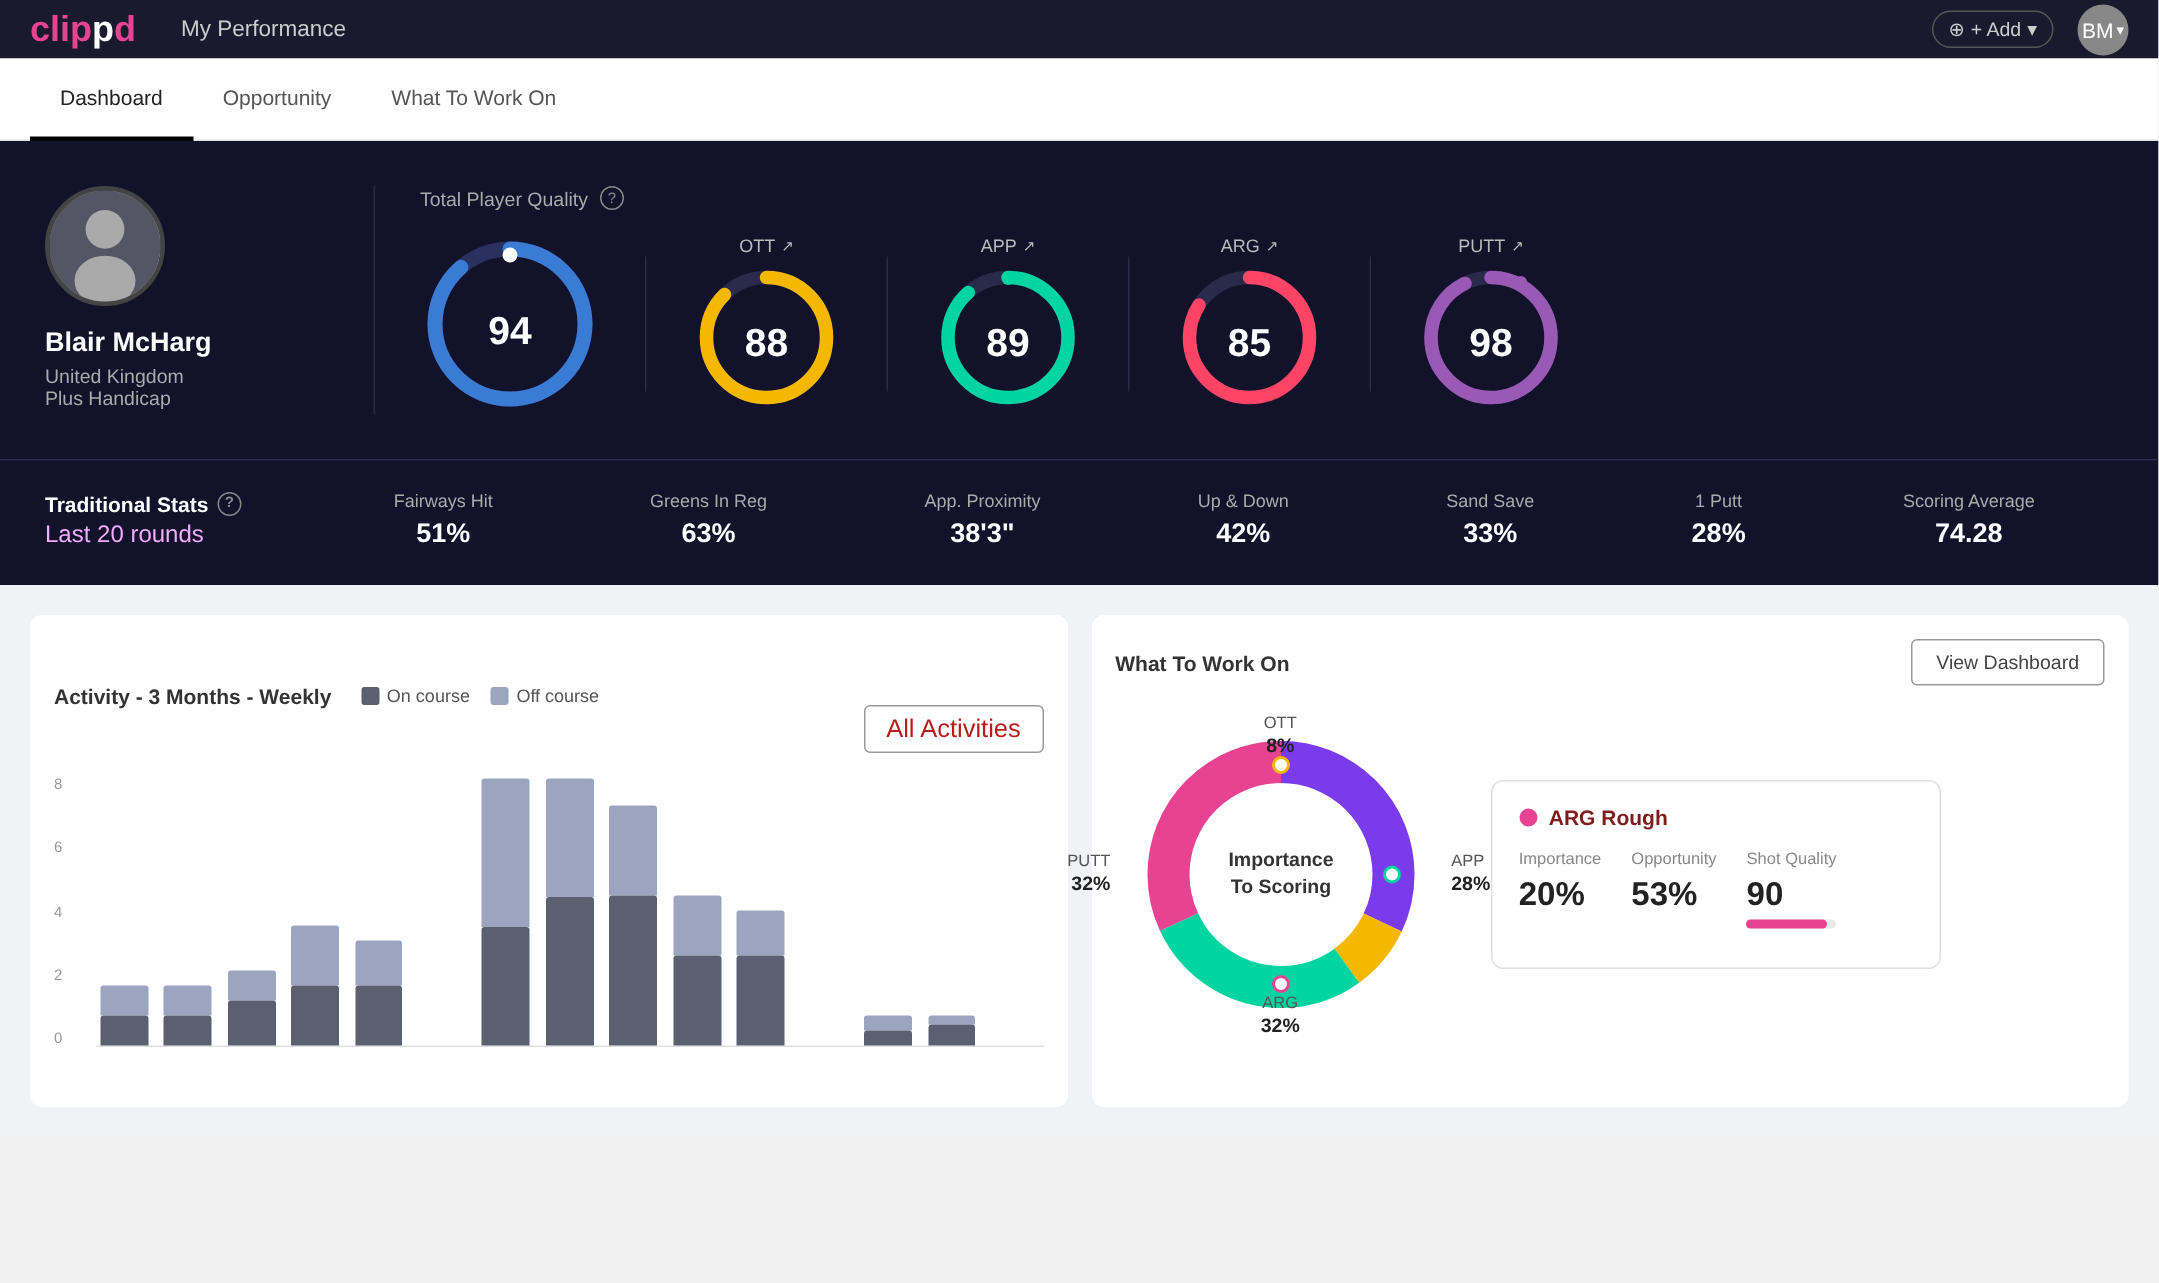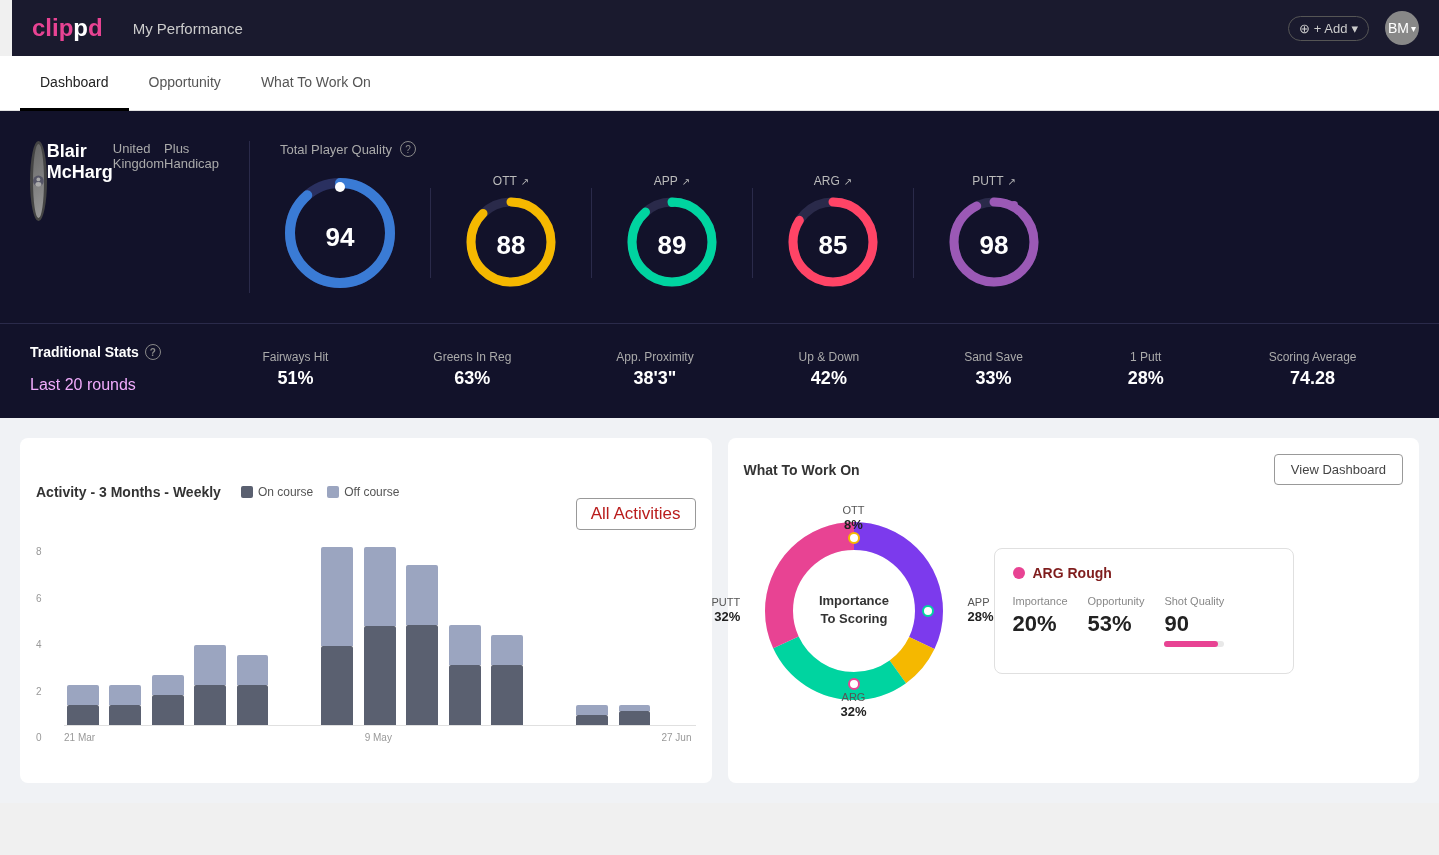--- a/index.html
+++ b/index.html
@@ -4,23 +4,22 @@
   <style>
     * { box-sizing: border-box; margin: 0; padding: 0; }
     body { font-family: -apple-system, BlinkMacSystemFont, 'Segoe UI', sans-serif; background: #f0f0f0; color: #fff; }
 
     
     .header {
       background: #1a1a2e;
       display: flex;
       align-items: center;
       padding: 16px 20px;
-      height: 56px;
+      height: 39px;
       justify-content: space-between;
-      margin-left: 12px;
     }
     .header-logo {
       display: flex;
       align-items: center;
       gap: 10px;
     }
     .logo-text {
       font-size: 24px;
       font-weight: 700;
       color: #e84393;
@@ -85,21 +84,21 @@
     
     .hero {
       background: #12122a;
       padding: 30px 30px 30px 30px;
       display: flex;
       gap: 0;
     }
     .player-info {
       width: 220px;
       display: flex;
-      flex-direction: row;
+      flex-direction: column;
       align-items: flex-start;
       padding-right: 30px;
       border-right: 1px solid #2a2a4a;
     }
     .player-avatar {
       width: 80px;
       height: 80px;
       border-radius: 50%;
       background: linear-gradient(135deg, #666, #999);
       margin-bottom: 14px;
@@ -187,21 +186,21 @@
     .trad-label {
       width: 180px;
     }
     .trad-label-title {
       font-size: 14px;
       font-weight: 600;
       color: #fff;
       display: flex;
       align-items: center;
       gap: 6px;
-      margin-bottom: 16px;
+      margin-bottom: 4px;
     }
     .trad-label-sub {
       font-size: 16px;
       color: #f0abfc;
     }
     .trad-stats-grid {
       display: flex;
       flex: 1;
       justify-content: space-around;
     }
@@ -598,25 +597,20 @@
             <div style="width: 85%; height: 10px; background: rgb(90, 96, 112); border-radius: 2px 2px 0px 0px;"></div>
             <div style="width: 85%; height: 10px; background: rgb(155, 165, 192); border-radius: 2px 2px 0px 0px; margin-top: 1px;"></div>
           </div>
           <div style="display: flex; flex-direction: column-reverse; align-items: center; flex: 1 1 0%; height: 100%; gap: 0px;">
             <div style="width: 85%; height: 14px; background: rgb(90, 96, 112); border-radius: 2px 2px 0px 0px;"></div>
             <div style="width: 85%; height: 6px; background: rgb(155, 165, 192); border-radius: 2px 2px 0px 0px; margin-top: 1px;"></div>
           </div>
           <div style="display: flex; flex-direction: column-reverse; align-items: center; flex: 1 1 0%; height: 100%; gap: 0px;"></div>
         </div>
 
-      <div style="display:flex;justify-content:space-between;margin-top:6px;padding-right:4px;">
-        <span style="font-size:10px;color:#999;">21 Mar</span>
-        <span style="font-size:10px;color:#999;">9 May</span>
-        <span style="font-size:10px;color:#999;">27 Jun</span>
-      </div>
     </div>
   </div>
 
   <div class="panel what-panel">
     <div class="panel-header">
       <span class="panel-title">What To Work On</span>
       <button class="view-dashboard-btn">View Dashboard</button>
     </div>
 
     <div class="what-panel-inner">

